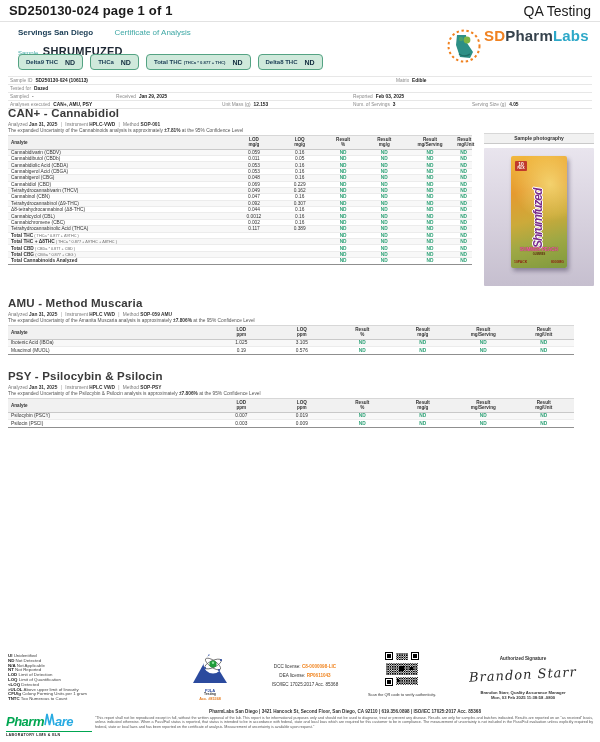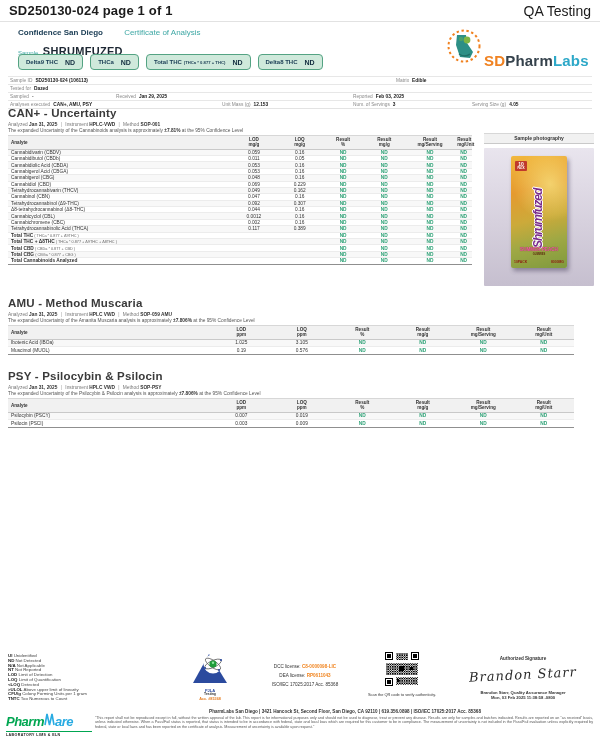--- a/index.html
+++ b/index.html
@@ -13,21 +13,21 @@
   .corner{font-size:14px;font-weight:500;color:#1b1b1b;}
 
   
   .lab-line{position:absolute;top:28px;left:18px;font-size:8px;}
   .lab-name{font-weight:700;color:#173a52;}
   .doc-type{color:#3fa8a5;margin-left:19px;}
   .sample-line{position:absolute;top:41px;left:18px;}
   .sample-label{font-size:6px;color:#3fa8a5;}
   .sample-name{font-size:11px;font-weight:700;color:#1d2733;letter-spacing:.3px;}
 
-  .logo{position:absolute;top:27px;left:446px;display:flex;align-items:flex-end;}
+  .logo{position:absolute;top:27px;left:446px;display:flex;align-items:flex-start;}
   .logo-text{font-size:15px;font-weight:700;letter-spacing:.2px;margin-left:2px;}
   .logo-sd{color:#f08221;}
   .logo-pharm{color:#35424c;}
   .logo-labs{color:#2da8c8;}
 
   
   .badges{position:absolute;top:54px;left:18px;display:flex;gap:7px;}
   .badge{display:flex;align-items:center;background:#cfe9db;border:1px solid #54a383;border-radius:4px;
          padding:2px 7px;height:10px;}
   .b-label{font-size:6px;font-weight:700;color:#173a52;}
@@ -129,21 +129,21 @@
 <body>
 
 <div class="page">
 
   <div class="titlebar">
     <span class="doc-id">SD250130-024 page 1 of 1</span>
     <span class="corner">QA Testing</span>
   </div>
 
   <div class="lab-line">
-    <span class="lab-name">Confidence San Diego</span>
+    <span class="lab-name">Servings San Diego</span>
     <span class="doc-type">Certificate of Analysis</span>
   </div>
 
   <div class="logo">
     <span>
       <svg width="36" height="38" viewBox="0 0 36 38">
         <circle cx="18" cy="19" r="15.5" fill="none" stroke="#f08221" stroke-width="2" stroke-dasharray="2.4 2.6"></circle>
         <path d="M11 8 L20 8 L21 16 L27 25 L24 31 L14 30 L10 18 Z" fill="#2d8f86"></path>
         <circle cx="21" cy="13" r="3.4" fill="#7fb542"></circle>
         <circle cx="15" cy="12" r="2.2" fill="#4aa06a"></circle>
@@ -192,21 +192,21 @@
       <span class="info-cell" style="left:345px"><span class="i-label">Reported</span><span class="i-val">Feb 03, 2025</span></span>
     </div>
     <div class="info-row">
       <span class="info-cell" style="left:2px"><span class="i-label">Analyses executed</span><span class="i-val">CAN+, AMU, PSY</span></span>
       <span class="info-cell" style="left:214px"><span class="i-label">Unit Mass (g)</span><span class="i-val">12.153</span></span>
       <span class="info-cell" style="left:345px"><span class="i-label">Num. of Servings</span><span class="i-val">3</span></span>
       <span class="info-cell" style="left:464px"><span class="i-label">Serving Size (g)</span><span class="i-val">4.05</span></span>
     </div>
   </div>
 
-  <div class="sec-title" style="top:107px">CAN+ - Uncertainty</div>
+  <div class="sec-title" style="top:107px">CAN+ - Cannabidiol</div>
   <div class="sec-meta" style="top:122px">
     <span class="m-label">Analyzed</span> <span class="m-val">Jan 31, 2025</span>
     <span class="m-sep">|</span>
     <span class="m-label">Instrument</span> <span class="m-val">HPLC-VWD</span>
     <span class="m-sep">|</span>
     <span class="m-label">Method</span> <span class="m-val">SOP-001</span>
   </div>
   <div class="sec-unc" style="top:128px">
     <span>The expanded Uncertainty of the Cannabinoids analysis is approximately</span> <span class="u-val">±7.81%</span> <span>at the 95% Confidence Level</span>
   </div>

